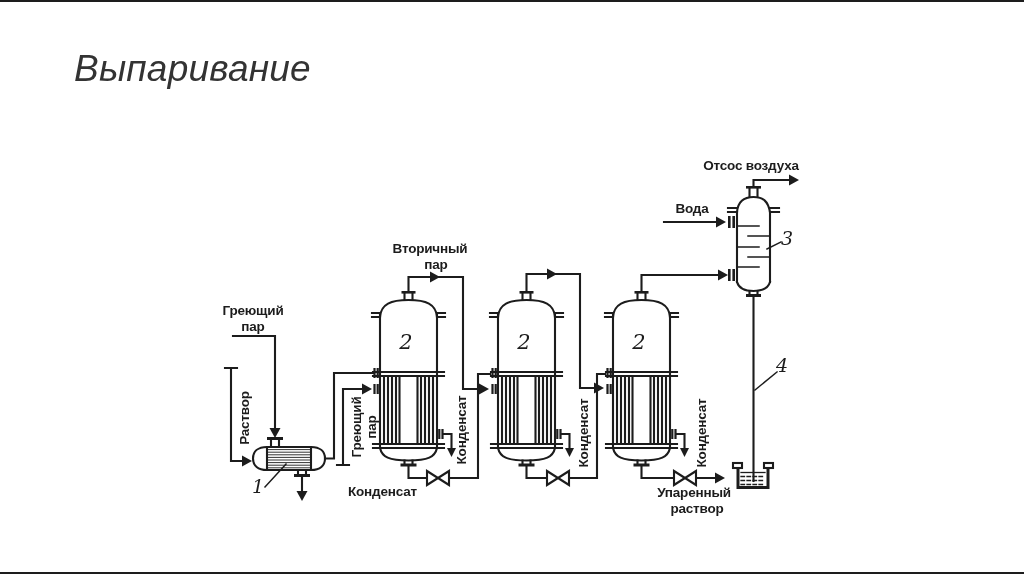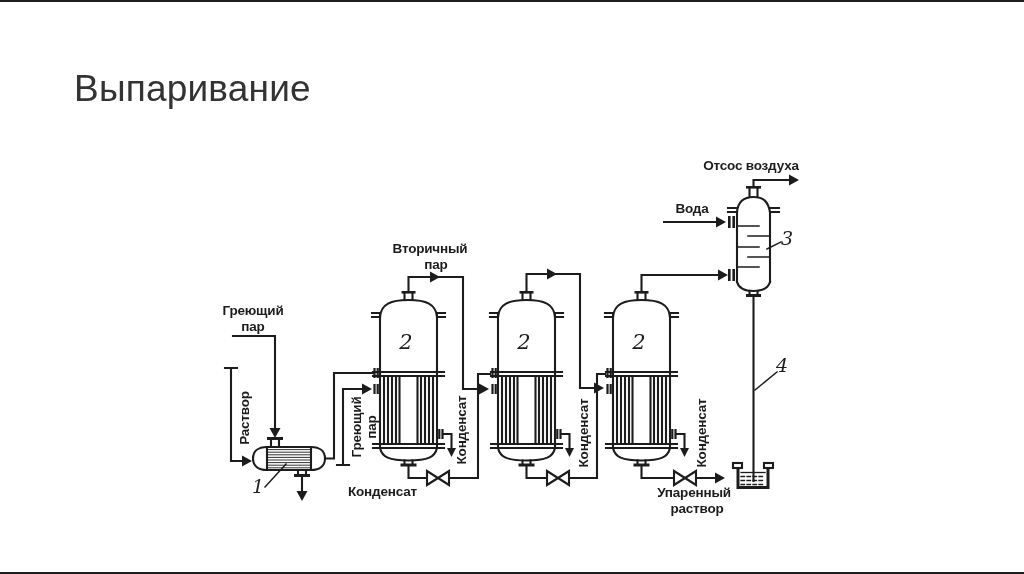--- a/index.html
+++ b/index.html
@@ -4,23 +4,23 @@
 <style>
   html,body{margin:0;padding:0;}
   body{
     width:1024px;height:574px;background:#ffffff;position:relative;
     overflow:hidden;font-family:"Liberation Sans",sans-serif;
   }
   .edge-line{position:absolute;left:0;width:1024px;height:2px;background:#1d1d1d;}
   .edge-top{top:0;}
   .edge-bottom{bottom:0;}
   h1.slide-title{
-    position:absolute;left:74px;top:68px;margin:0;
+    position:absolute;left:74px;top:48px;margin:0;
     font-family:"Liberation Sans",sans-serif;
-    font-size:37px;font-weight:300;color:#333333;letter-spacing:0.2px;
+    font-size:37px;font-weight:300;color:#333333;letter-spacing:0.2px;font-style:italic;
   }
   svg{position:absolute;left:0;top:0;}
   .dlabel{
     font-family:"Liberation Sans",sans-serif;
     font-weight:700;font-size:13.5px;fill:#1c1c1c;letter-spacing:-0.2px;
   }
   .dnum{
     font-family:"DejaVu Serif",serif;font-style:italic;
     font-size:19px;fill:#1c1c1c;
   }

